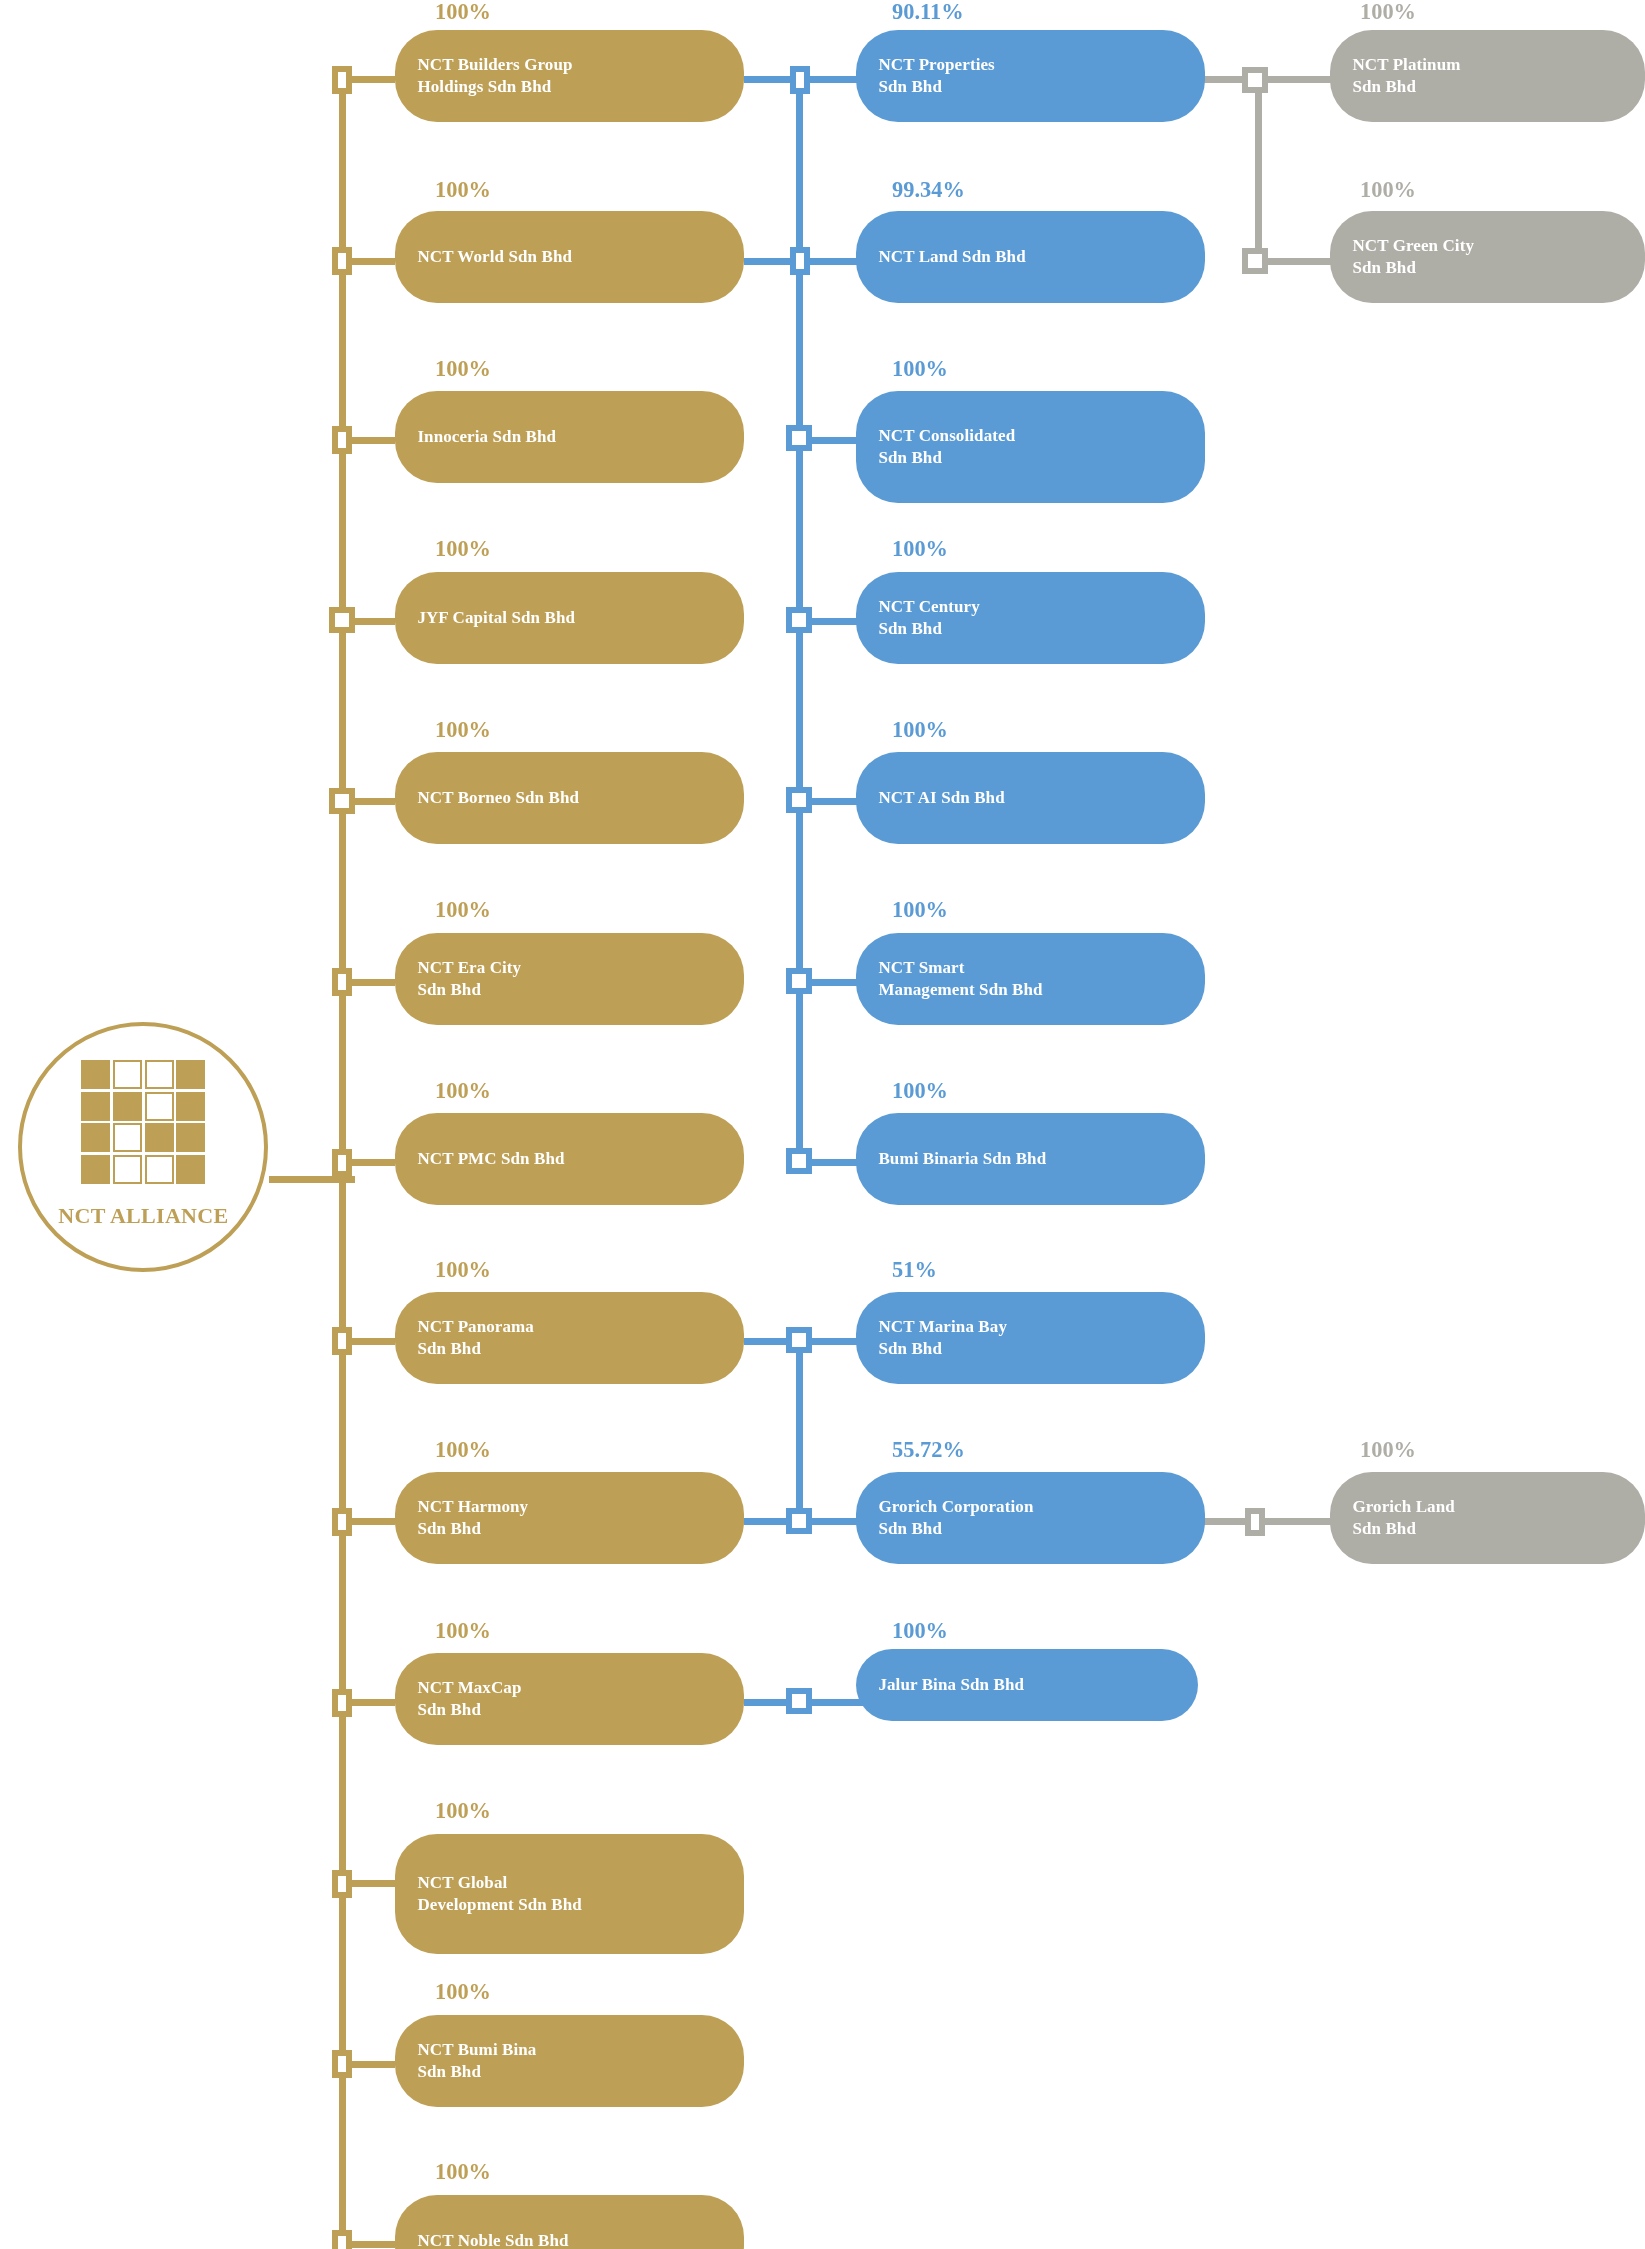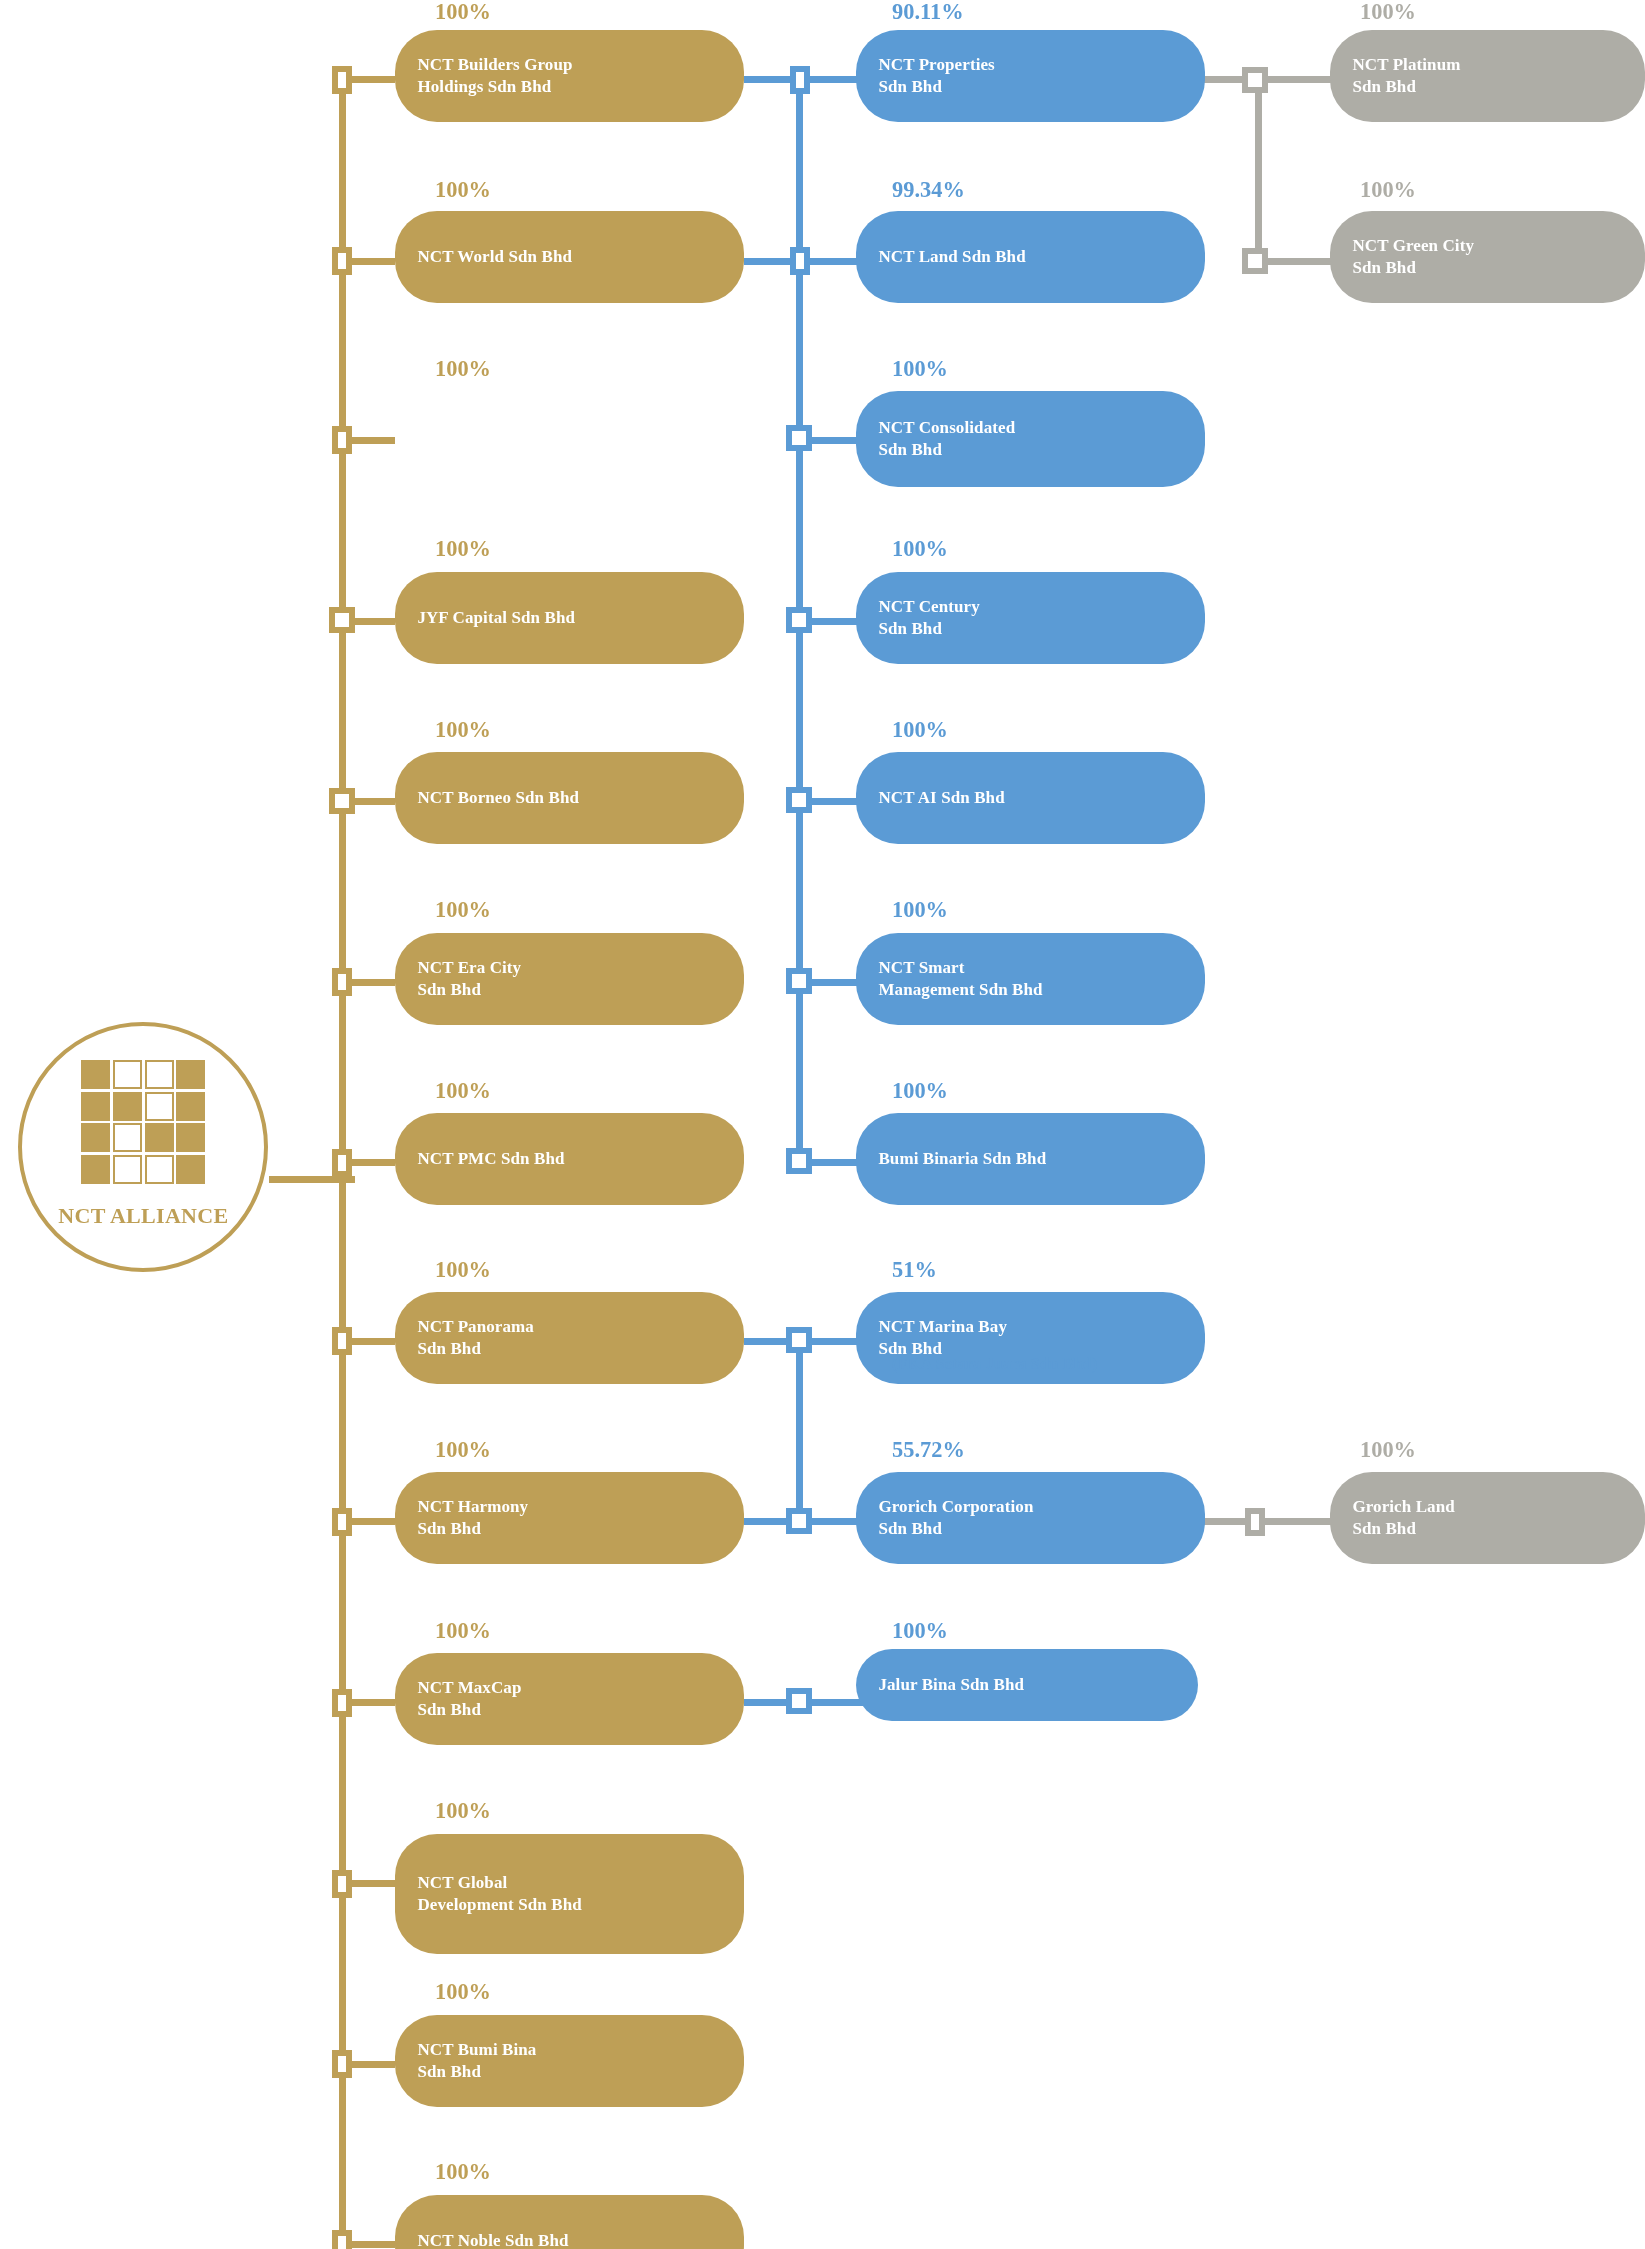--- a/index.html
+++ b/index.html
@@ -211,20 +211,25 @@
     <div>
         <span>NCT Builders Group</span>
         <span>Holdings Sdn Bhd</span>
       </div>
   </div>
   <div class="node gold" style="left:395px;top:211px;width:349px;height:92px;">
     <div>
         <span>NCT World Sdn Bhd</span>
       </div>
   </div>
+  <div class="node gold" style="left:395px;top:391px;width:349px;height:92px;">
+    <div>
+        <span>Innoceria Sdn Bhd</span>
+      </div>
+  </div>
   <div class="node gold" style="left:395px;top:572px;width:349px;height:92px;">
     <div>
         <span>JYF Capital Sdn Bhd</span>
       </div>
   </div>
   <div class="node gold" style="left:395px;top:752px;width:349px;height:92px;">
     <div>
         <span>NCT Borneo Sdn Bhd</span>
       </div>
   </div>
@@ -279,21 +284,21 @@
     <div>
         <span>NCT Properties</span>
         <span>Sdn Bhd</span>
       </div>
   </div>
   <div class="node blue" style="left:856px;top:211px;width:349px;height:92px;">
     <div>
         <span>NCT Land Sdn Bhd</span>
       </div>
   </div>
-  <div class="node blue" style="left:856px;top:391px;width:349px;height:96px;">
+  <div class="node blue" style="left:856px;top:391px;width:349px;height:112px;">
     <div>
         <span>NCT Consolidated</span>
         <span>Sdn Bhd</span>
       </div>
   </div>
   <div class="node blue" style="left:856px;top:572px;width:349px;height:92px;">
     <div>
         <span>NCT Century</span>
         <span>Sdn Bhd</span>
       </div>

